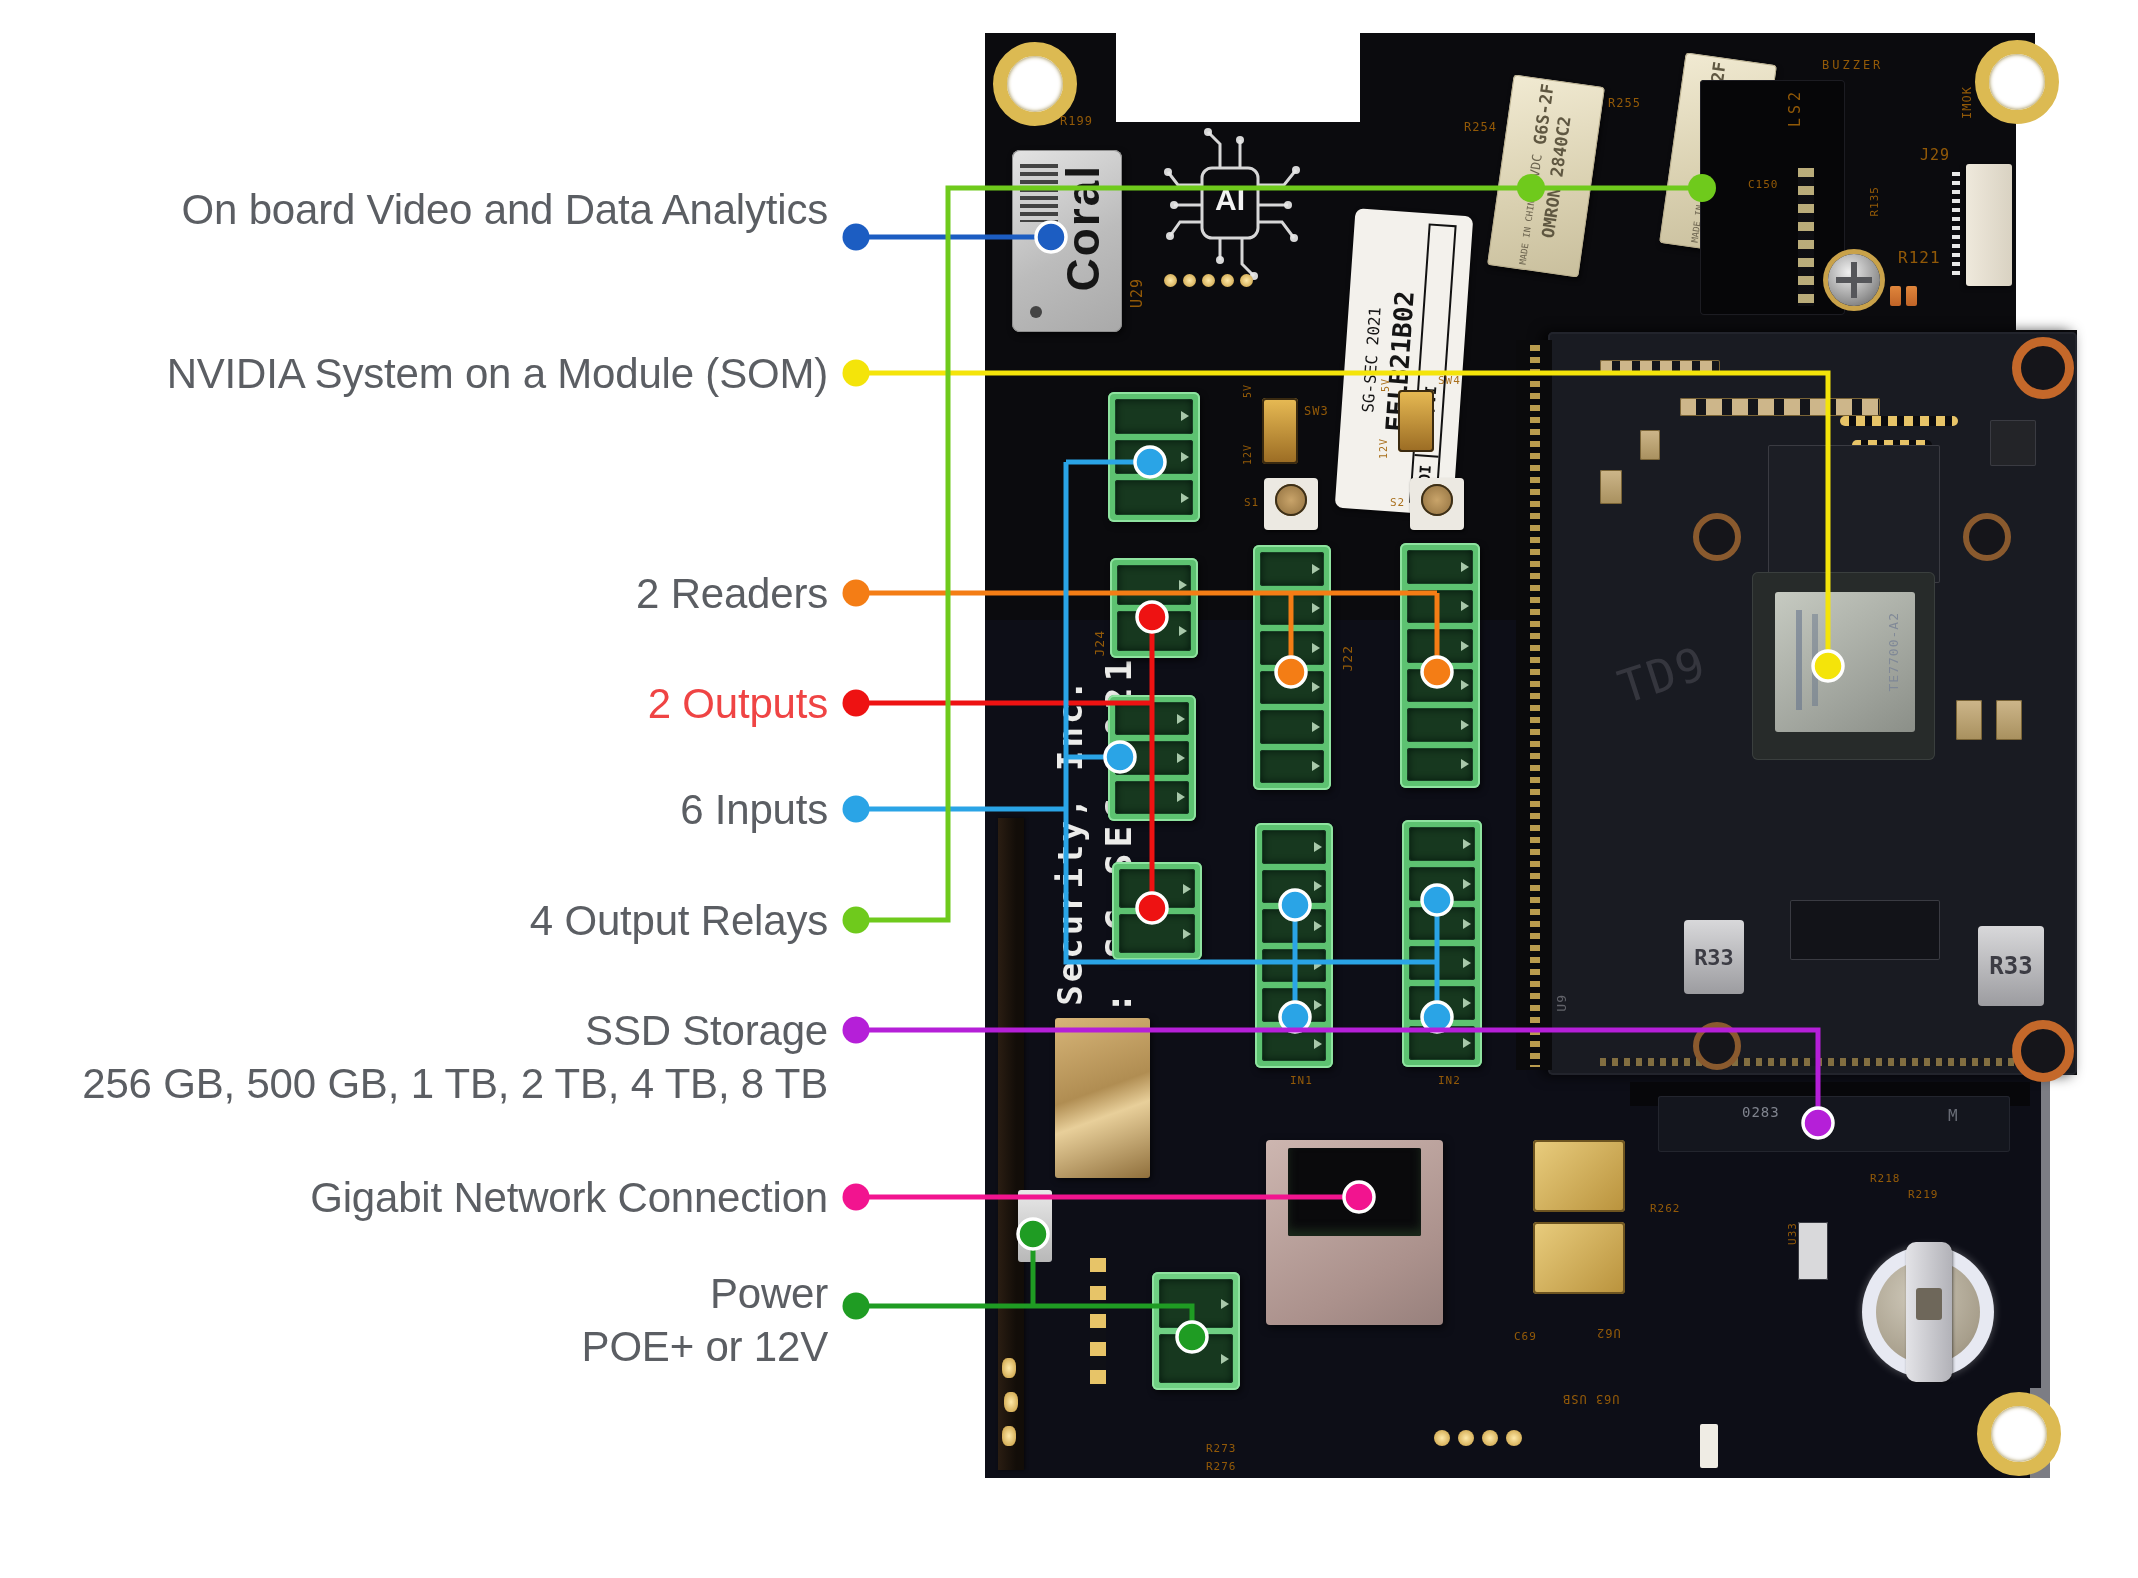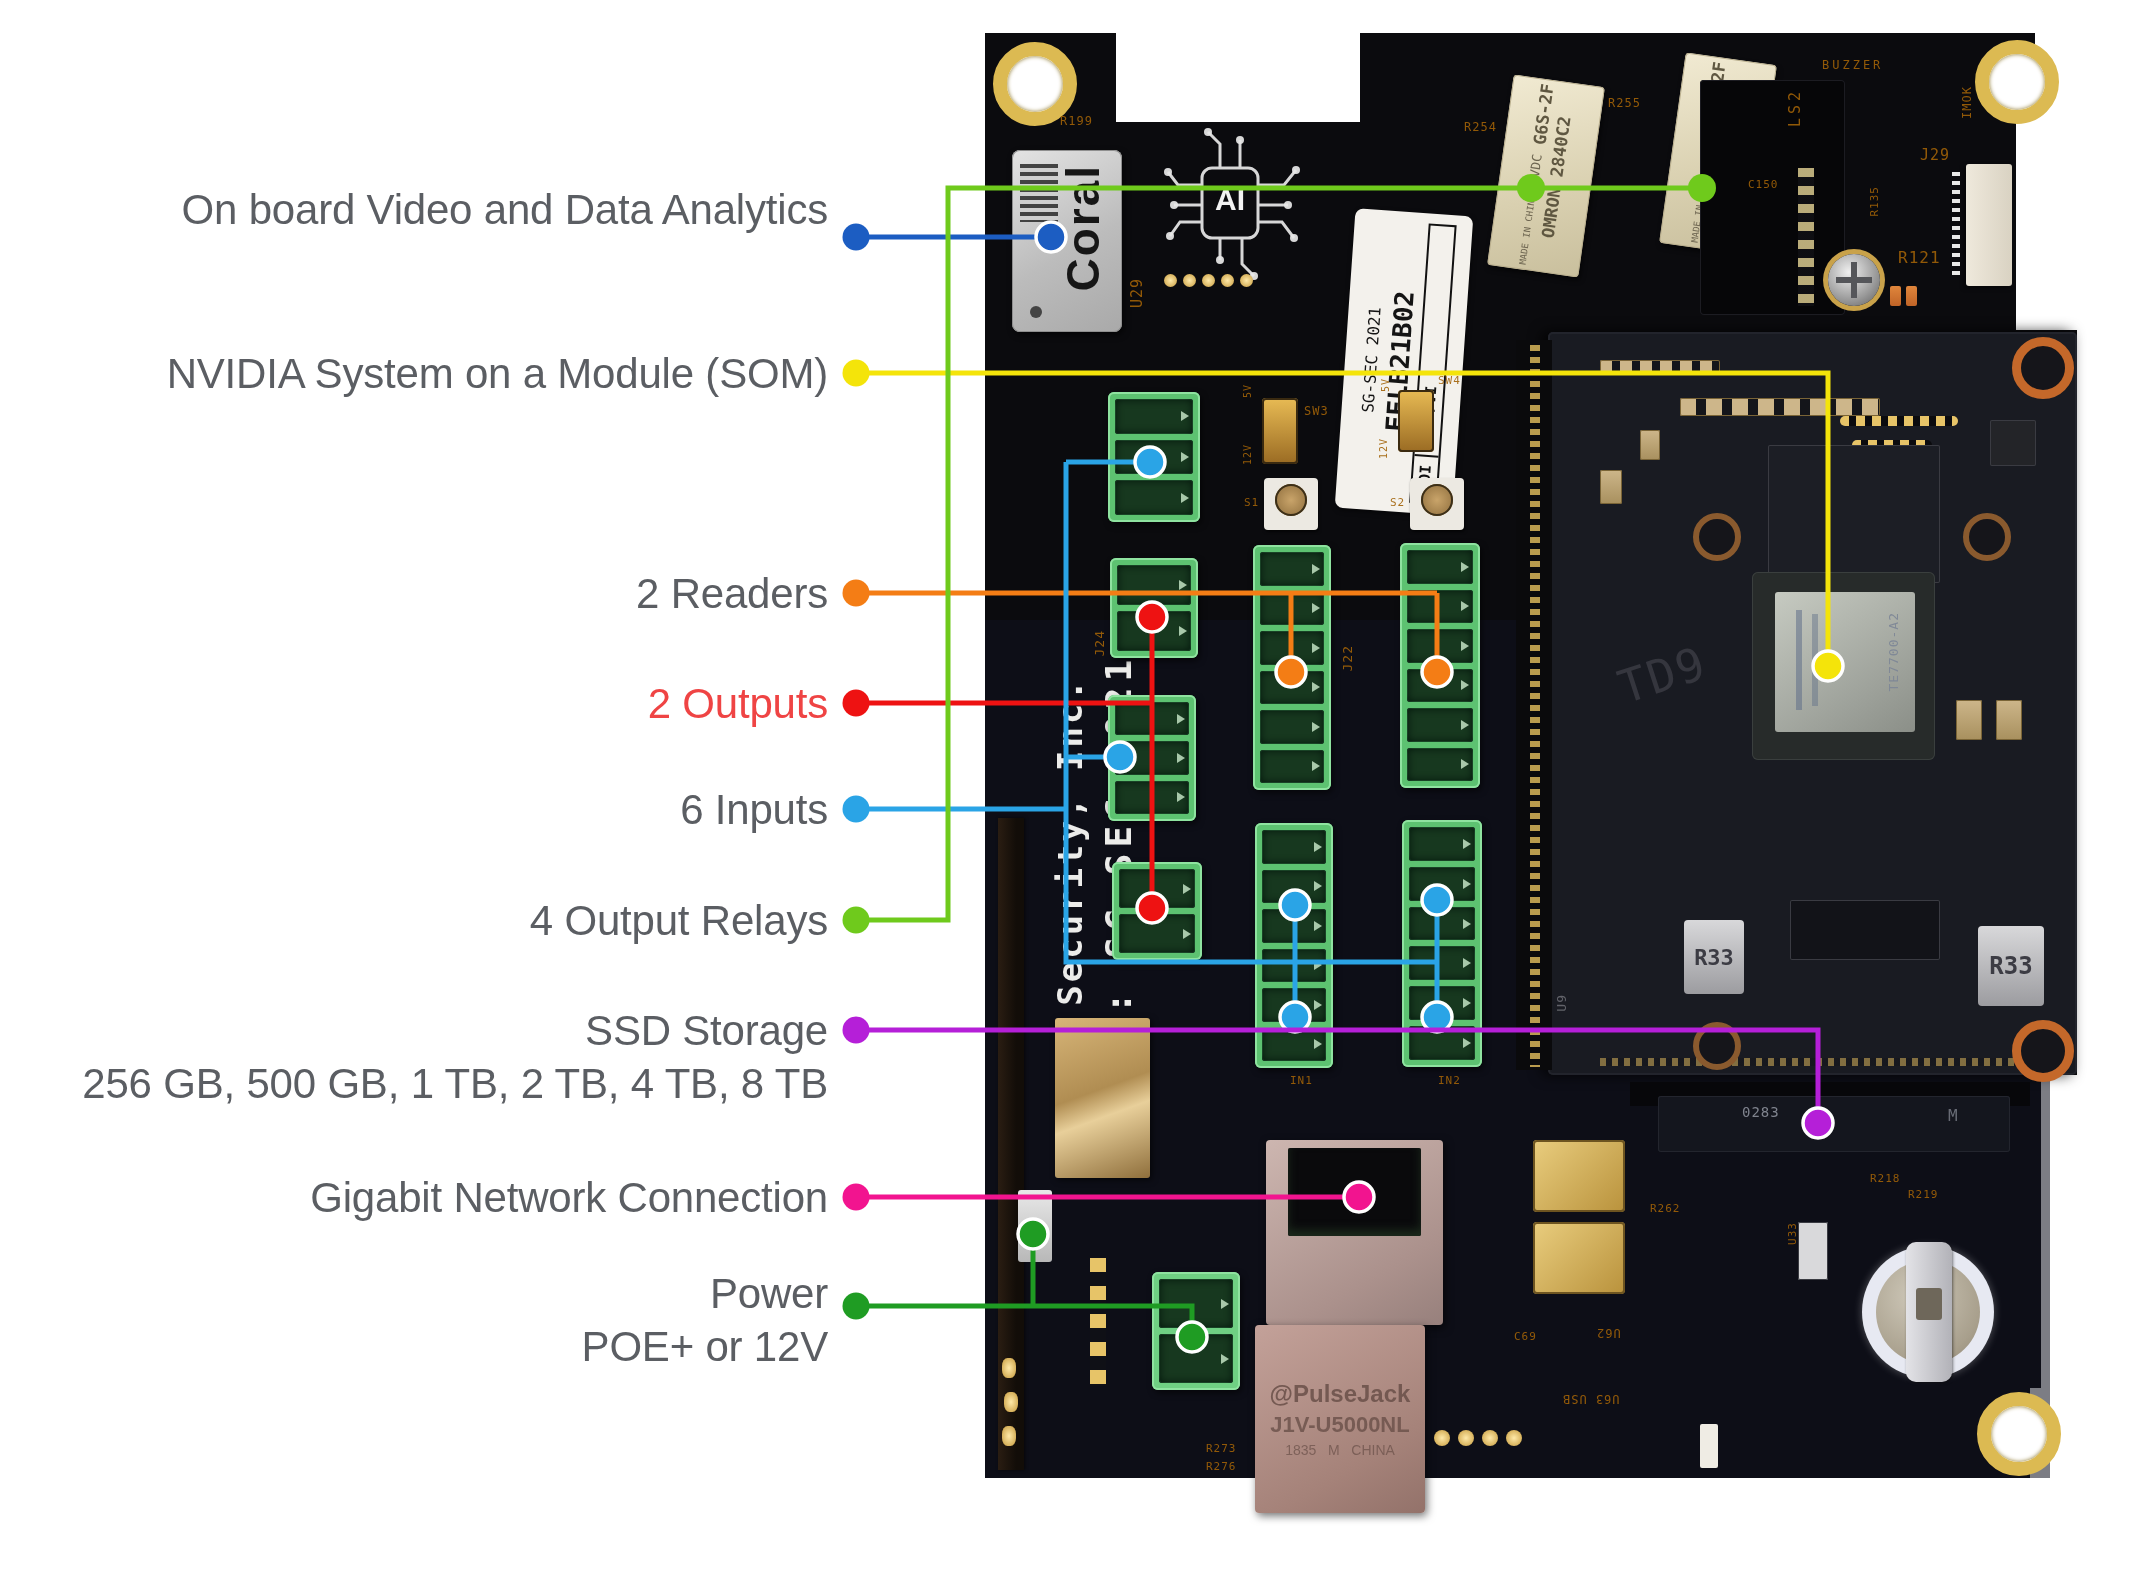--- a/index.html
+++ b/index.html
@@ -281,26 +281,20 @@
   <div class="silk" style="left:1742px;top:1104px;font-size:14px;color:#8b8f9a;">0283</div>
   <div class="silk" style="left:1948px;top:1106px;font-size:16px;color:#70747e;">M</div>
 
   <div class="abs" style="left:1533px;top:1140px;width:92px;height:72px;background:linear-gradient(135deg,#e9cd7e,#b9923c);border-radius:4px;box-shadow:inset 0 0 0 2px #6d5420;"></div>
   <div class="abs" style="left:1533px;top:1222px;width:92px;height:72px;background:linear-gradient(135deg,#e9cd7e,#b9923c);border-radius:4px;box-shadow:inset 0 0 0 2px #6d5420;"></div>
 
   <div class="abs" style="left:1055px;top:1018px;width:95px;height:160px;background:linear-gradient(160deg,#d7b578 0%,#b08d52 45%,#e8cf9a 60%,#8f6f3c 100%);border-radius:3px;box-shadow:2px 2px 6px rgba(0,0,0,.6);"></div>
 
   <div class="abs" style="left:1266px;top:1140px;width:177px;height:185px;background:linear-gradient(150deg,#cdb6b0,#ab918c 70%,#97807c);border-radius:4px;box-shadow:2px 3px 8px rgba(0,0,0,.6);"></div>
   <div class="abs" style="left:1288px;top:1148px;width:133px;height:88px;background:#0a0a0c;border-radius:2px;box-shadow:inset 0 -6px 10px #1c2a1c;"></div>
-  <div class="abs" style="left:1255px;top:1325px;width:170px;height:188px;background:linear-gradient(150deg,#c3a199,#a58279 70%,#93726a);border-radius:4px;box-shadow:2px 3px 8px rgba(0,0,0,.55);
-              display:flex;flex-direction:column;align-items:center;justify-content:center;gap:4px;color:#6a5049;font-family:'Liberation Sans',sans-serif;">
-    <span style="font-size:24px;font-weight:bold;opacity:.85;">@PulseJack</span>
-    <span style="font-size:22px;font-weight:bold;opacity:.8;">J1V-U5000NL</span>
-    <span style="font-size:14px;opacity:.7;white-space:pre;">1835   M   CHINA</span>
-  </div>
 
   <div class="conn" style="left:1152px;top:1272px;width:88px;height:118px;background:#6fd083;">
     <div class="cell"></div>
       <div class="cell"></div>
   </div>
   <div class="silk" style="left:1206px;top:1442px;font-size:11px;">R273</div>
   <div class="silk" style="left:1206px;top:1460px;font-size:11px;">R276</div>
 
   <div class="abs" style="left:998px;top:818px;width:26px;height:652px;background:linear-gradient(90deg,#2a1d12,#120d08 70%);box-shadow:1px 0 3px rgba(0,0,0,.6);"></div>
   <div class="gdot" style="left:1002px;top:1358px;width:14px;height:20px;border-radius:40%;"></div>

